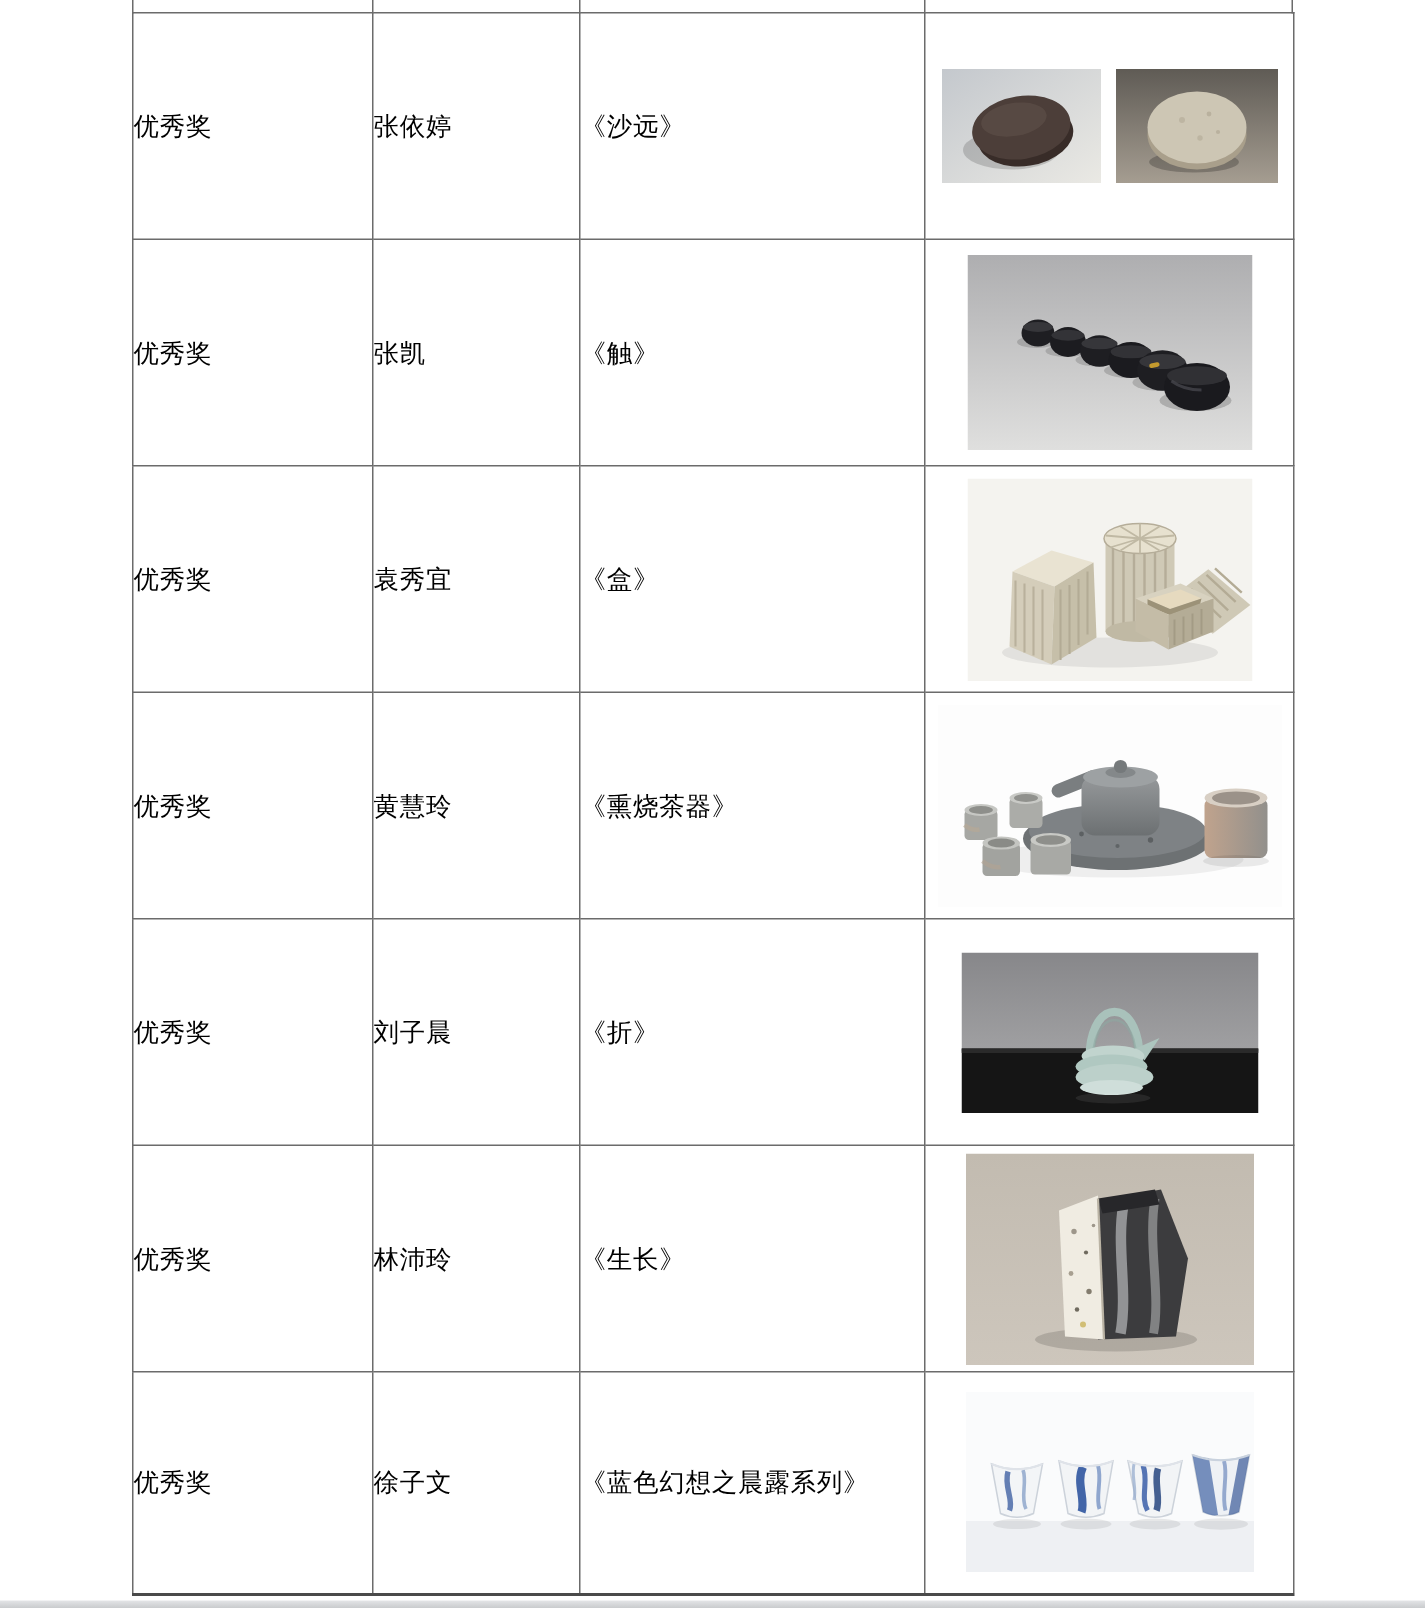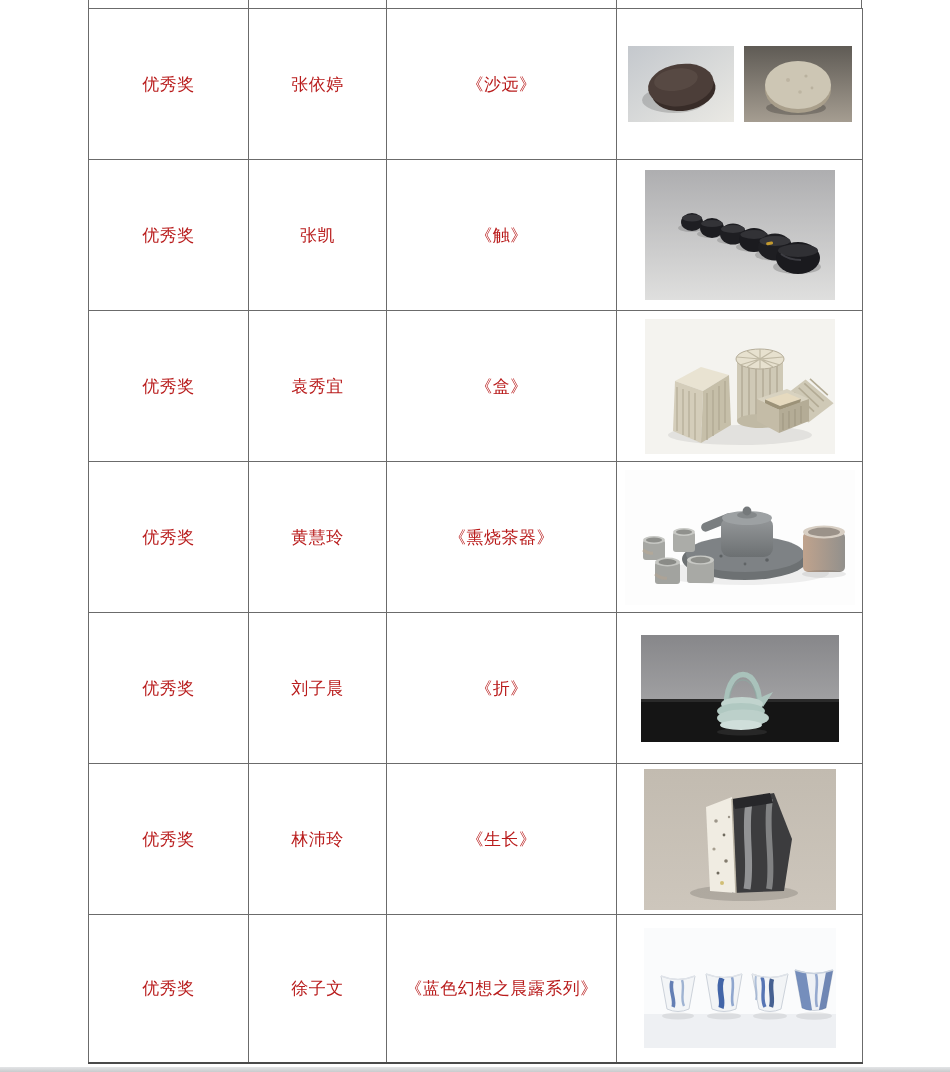--- a/index.html
+++ b/index.html
@@ -16,22 +16,22 @@
   table.award-table{
     position:absolute;left:88px;top:8px;width:774px;
     border-collapse:collapse;table-layout:fixed;
     border-top:1px solid #6b6b6b;
     border-left:1px solid #6b6b6b;
     border-right:1px solid #6b6b6b;
     border-bottom:2px solid #4a4a4a;
   }
   .award-table td{
     border:1px solid #6b6b6b;
-    text-align:center;vertical-align:middle;
-    font-size:17px;color:#b91c1c;padding:0;
+    text-align:left;vertical-align:middle;
+    font-size:17px;color:#000000;padding:0;
     letter-spacing:.5px;
   }
   .award-table tr{height:151px;}
   .award-table tr:last-child{height:148px;}
 
   .photo{display:flex;justify-content:center;align-items:center;gap:10px;}
   .photo svg{display:block;}
 
   .page-edge{
     position:absolute;left:0;bottom:0;width:950px;height:5px;

